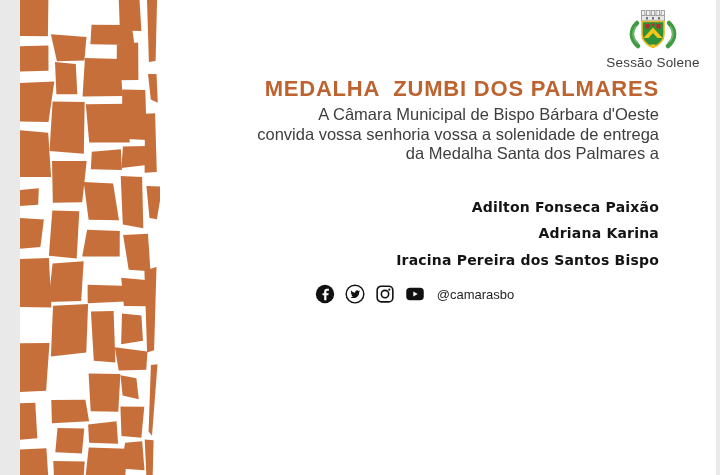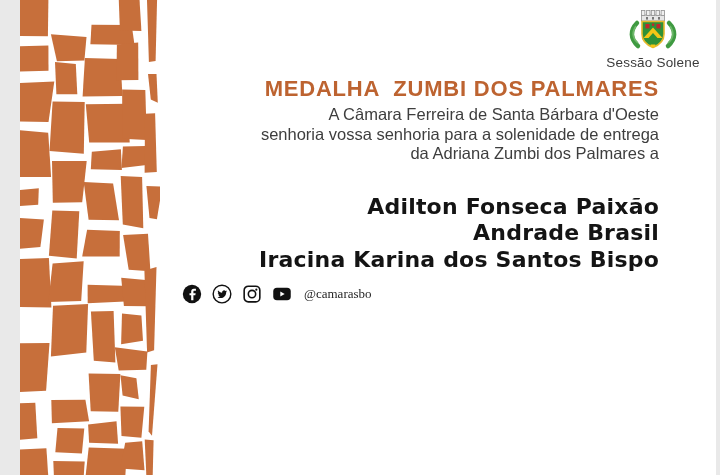--- a/index.html
+++ b/index.html
@@ -15,40 +15,40 @@
     position:relative;width:696px;height:475px;background:var(--bg);
     overflow:hidden;font-family:"Liberation Sans",sans-serif;margin-left:20px;
   }
   
   .mosaic{position:absolute;left:0;top:0;width:140px;height:475px;}
   
   .header-box{position:absolute;top:6px;left:584px;width:98px;text-align:center;}
   .crest{display:block;margin:0 auto;}
   .event-type{font-size:13.5px;color:#3b3b3b;margin-top:3px;letter-spacing:0.2px;}
   
-  .content{position:absolute;left:162px;right:57px;top:76px;text-align:right;}
+  .content{position:absolute;left:150px;right:57px;top:76px;text-align:right;}
   .title{
     font-size:22px;font-weight:bold;color:var(--accent);
     letter-spacing:0.8px;line-height:26px;white-space:pre-wrap;
   }
   .intro{margin-top:3px;}
   .intro-line{font-size:16.5px;color:var(--body);line-height:19.5px;}
   .honorees{margin-top:30px;}
   .honoree{
     font-family:"DejaVu Sans",sans-serif;font-weight:bold;
-    font-size:22px;line-height:26.5px;color:#141414;letter-spacing:0.2px;
+    font-size:14px;line-height:26.5px;color:#141414;letter-spacing:0.2px;
   }
   .datetime{
     margin-top:15px;font-size:16.5px;font-weight:bold;color:var(--accent);
     line-height:21px;
   }
   .venue{margin-top:16px;}
   .venue-line{font-size:14px;font-weight:600;color:#3a3a3a;line-height:19px;}
   .social-row{
-    margin-top:11px;display:flex;justify-content:flex-start;align-items:center;gap:10px;font-family:Liberation Serif, serif;
+    margin-top:11px;display:flex;justify-content:center;align-items:center;gap:10px;
   }
   .social-icon{display:block;}
   .handle{font-size:13px;color:#1f1f1f;margin-left:2px;}
 </style>
 </head>
 <body>
 
 <div class="canvas">
 
   <svg class="mosaic" id="mosaic-svg" viewBox="0 0 140 475">
@@ -133,29 +133,29 @@
       <path d="M16.5,32 L26,21.5 L35.5,32 L30.5,32 L26,27 L21.5,32 Z" fill="#f5c616"></path>
       <path d="M23.5,38.5 h5 l-1,2.8 h-3 z" fill="#f5c616"></path>
     </svg>
     <div class="event-type">Sessão Solene</div>
   </div>
 
   <div class="content">
     <h1 class="title">MEDALHA  ZUMBI DOS PALMARES</h1>
 
     <div class="intro">
-      <div class="intro-line">A Câmara Ferreira de Santa Bárbara d'Oeste</div>
-      <div class="intro-line">senhoria vossa senhoria para a solenidade de entrega</div>
-      <div class="intro-line">da Adriana Zumbi dos Palmares a</div>
+      <div class="intro-line">A Câmara Municipal de Bispo Bárbara d'Oeste</div>
+      <div class="intro-line">convida vossa senhoria vossa a solenidade de entrega</div>
+      <div class="intro-line">da Medalha Santa dos Palmares a</div>
     </div>
 
     <div class="honorees">
       <div class="honoree">Adilton Fonseca Paixão</div>
-      <div class="honoree">Andrade Brasil</div>
-      <div class="honoree">Iracina Karina dos Santos Bispo</div>
+      <div class="honoree">Adriana Karina</div>
+      <div class="honoree">Iracina Pereira dos Santos Bispo</div>
     </div>
 
 
 
     <div class="social-row">
       <svg class="social-icon" width="20" height="20" viewBox="0 0 24 24">
         <circle cx="12" cy="12" r="11" fill="#111"></circle>
         <path d="M14.8,8.2 h1.9 V5.6 h-2.4 c-2.1,0 -3.3,1.3 -3.3,3.4 v2 H9 v2.5 h2 v5.9 h2.7 v-5.9 h2.3 l0.4,-2.5 h-2.7 v-1.6 c0,-0.8 0.3,-1.2 1.1,-1.2 z" fill="#fff"></path>
       </svg>
       <svg class="social-icon" width="20" height="20" viewBox="0 0 24 24">

